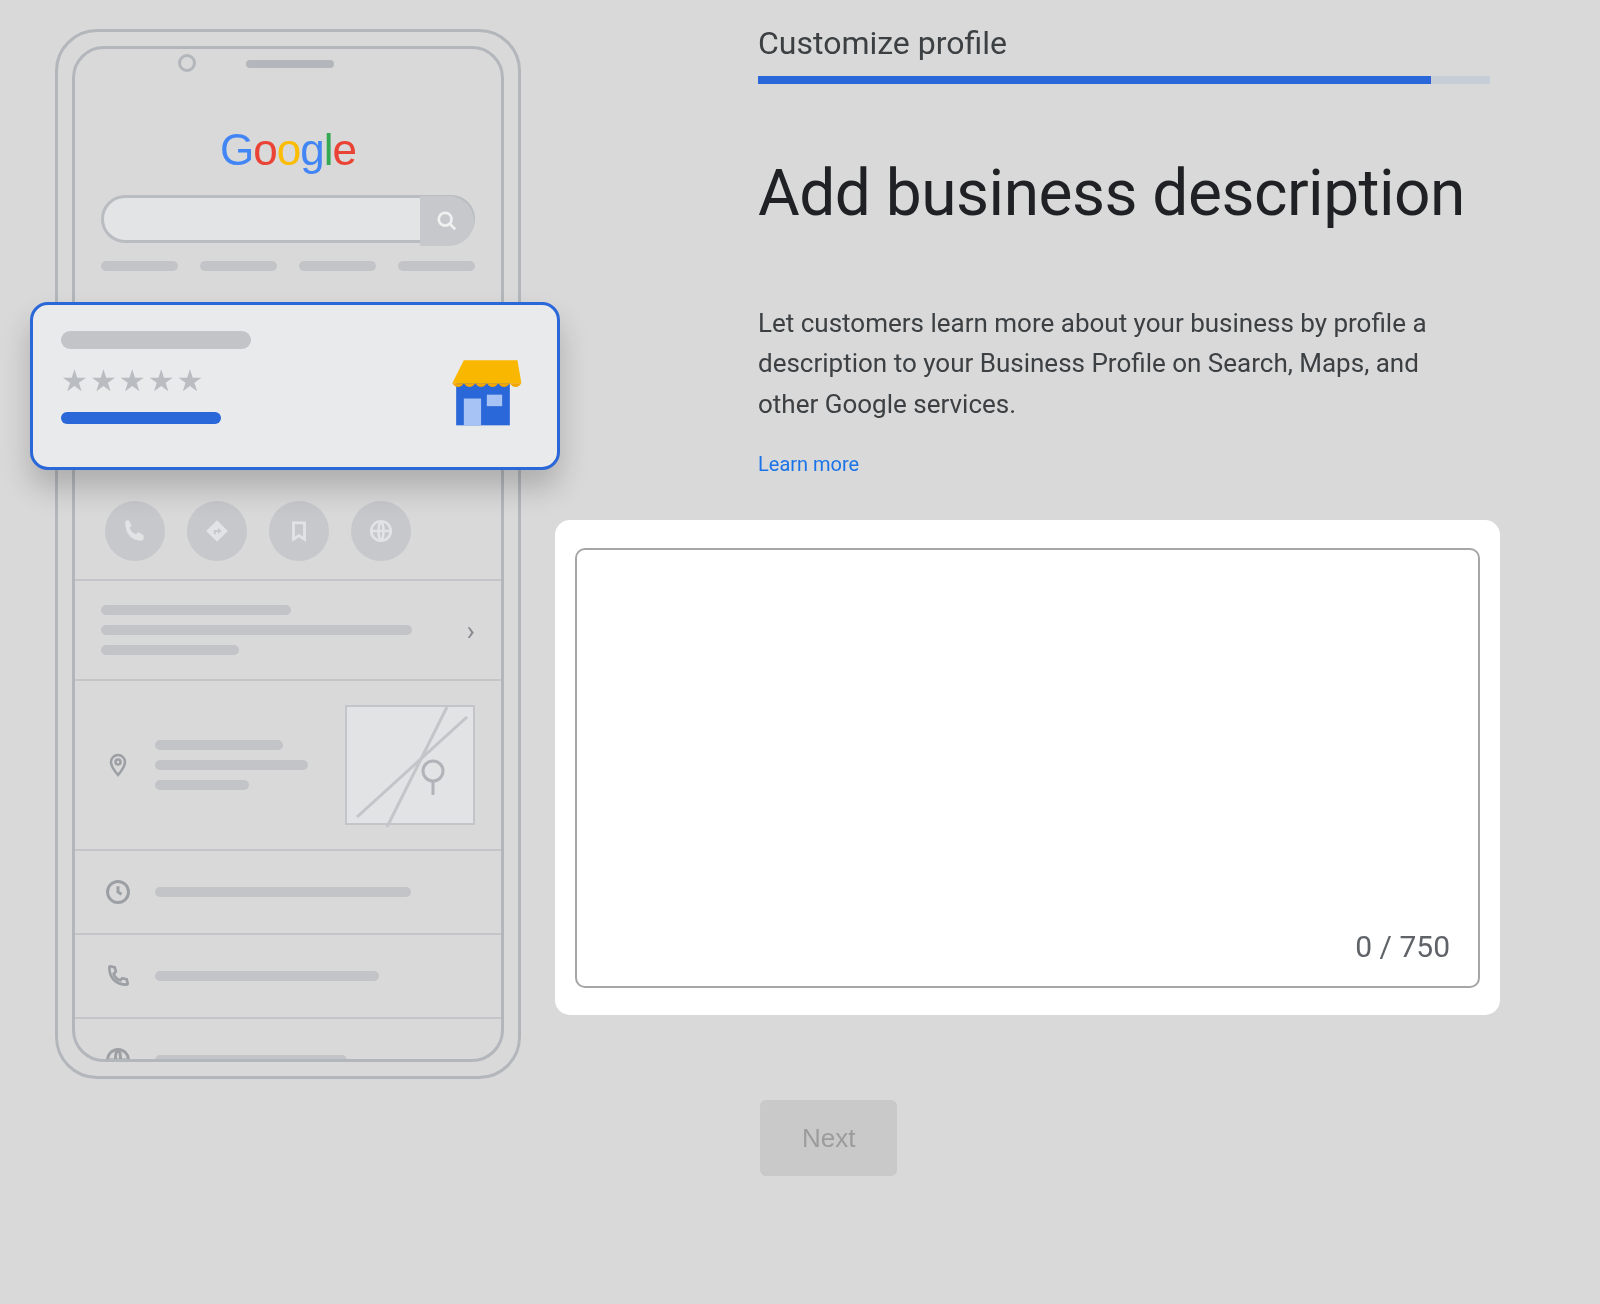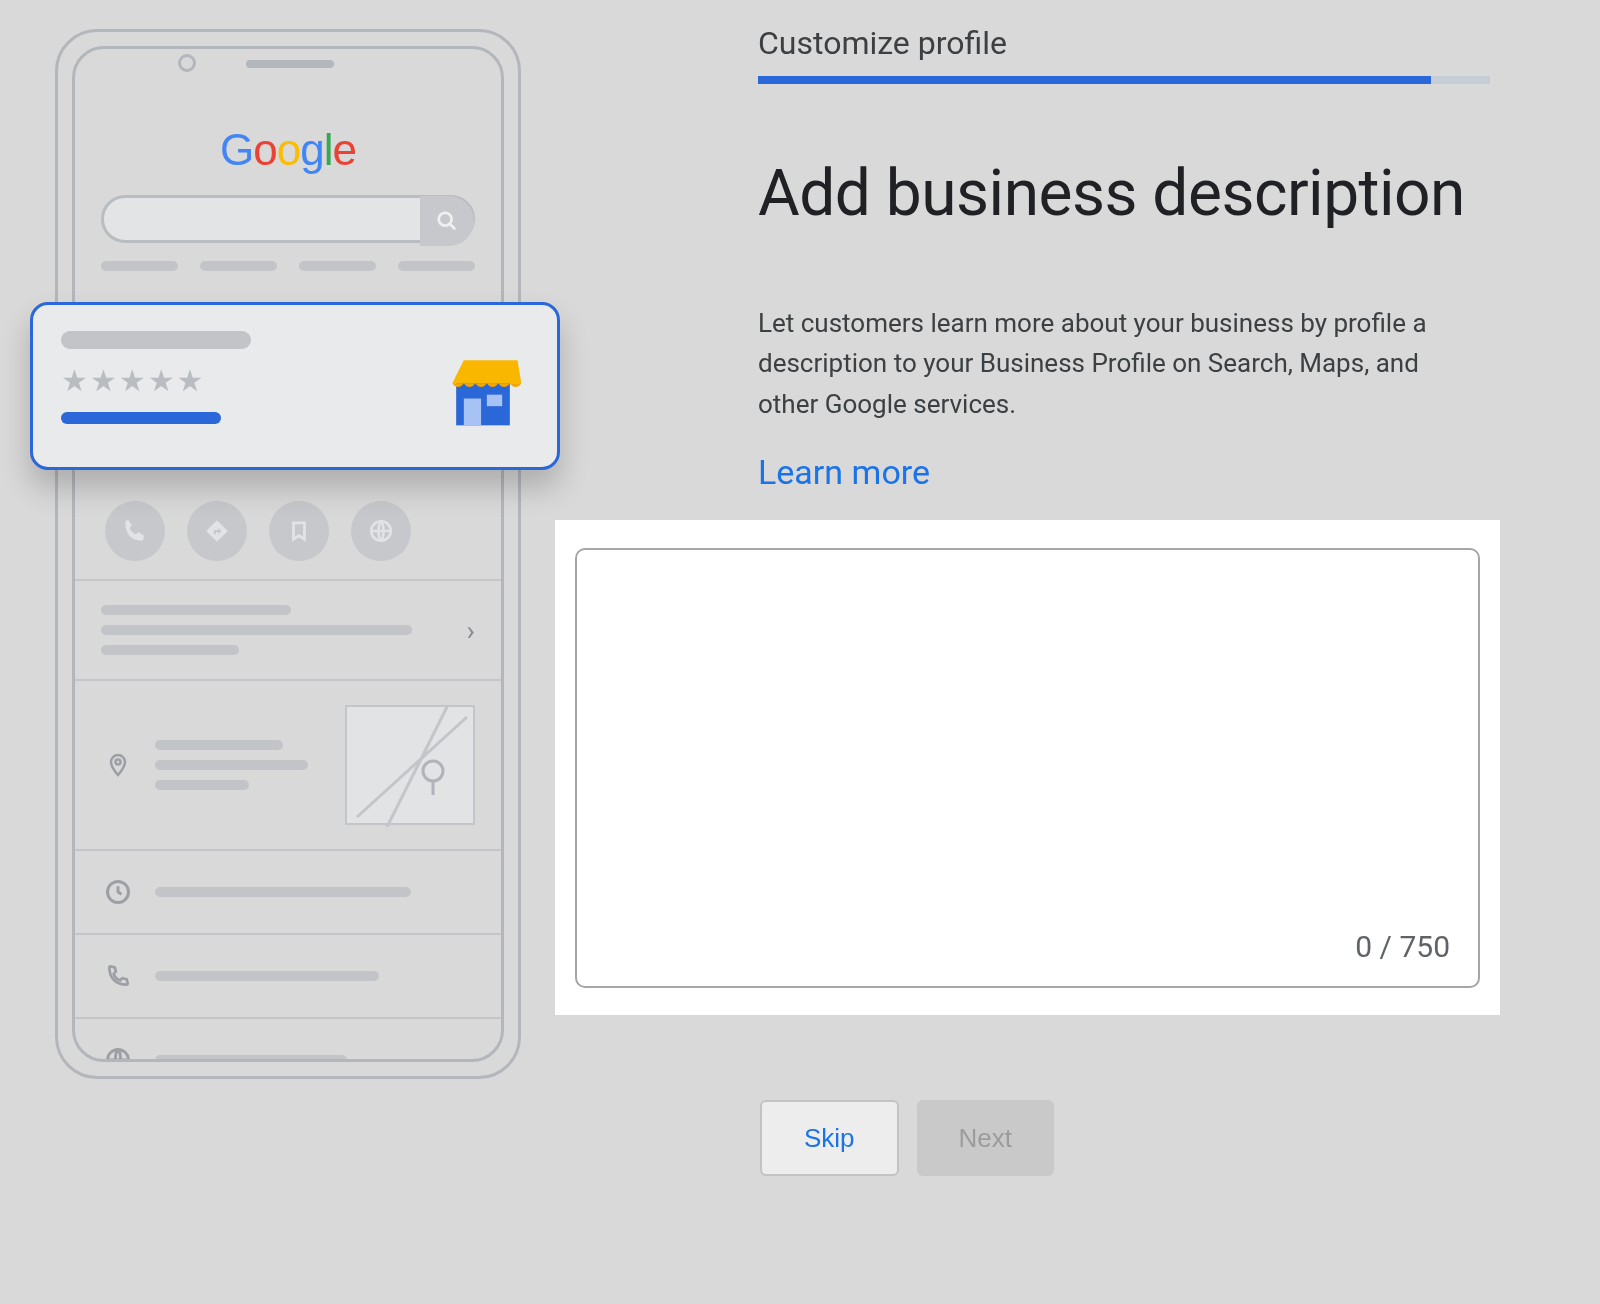--- a/index.html
+++ b/index.html
@@ -46,38 +46,39 @@
   }
   .description {
     font-size: 26px;
     line-height: 1.55;
     color: #3c4043;
     margin-top: 72px;
     max-width: 680px;
   }
   .learn-more {
     display: inline-block;
-    font-size: 34px;
+    font-size: 20px;
     color: #1a73e8;
     margin-top: 28px;
     text-decoration: none;
   }
 
   
   .textarea-highlight {
     position: absolute;
     left: 555px;
     top: 520px;
     width: 945px;
     height: 495px;
     background: #ffffff;
     display: flex;
     align-items: center;
     justify-content: center;
     box-shadow: none;
+    border-radius: 15px;
   }
   .textarea-wrap {
     position: relative;
     width: 905px;
     height: 440px;
   }
   .desc-textarea {
     width: 100%;
     height: 100%;
     border: 2px solid #a6a6a6;
@@ -401,15 +402,14 @@
 </div>
 
 <div class="textarea-highlight">
   <div class="textarea-wrap">
     <textarea class="desc-textarea" maxlength="750" style=""></textarea>
     <div class="char-counter">0 / 750</div>
   </div>
 </div>
 
 <div class="actions">
-  <button class="btn skip">Skip</button>
   <button class="btn next" disabled="">Next</button>
 </div>
 
 </body></html>

